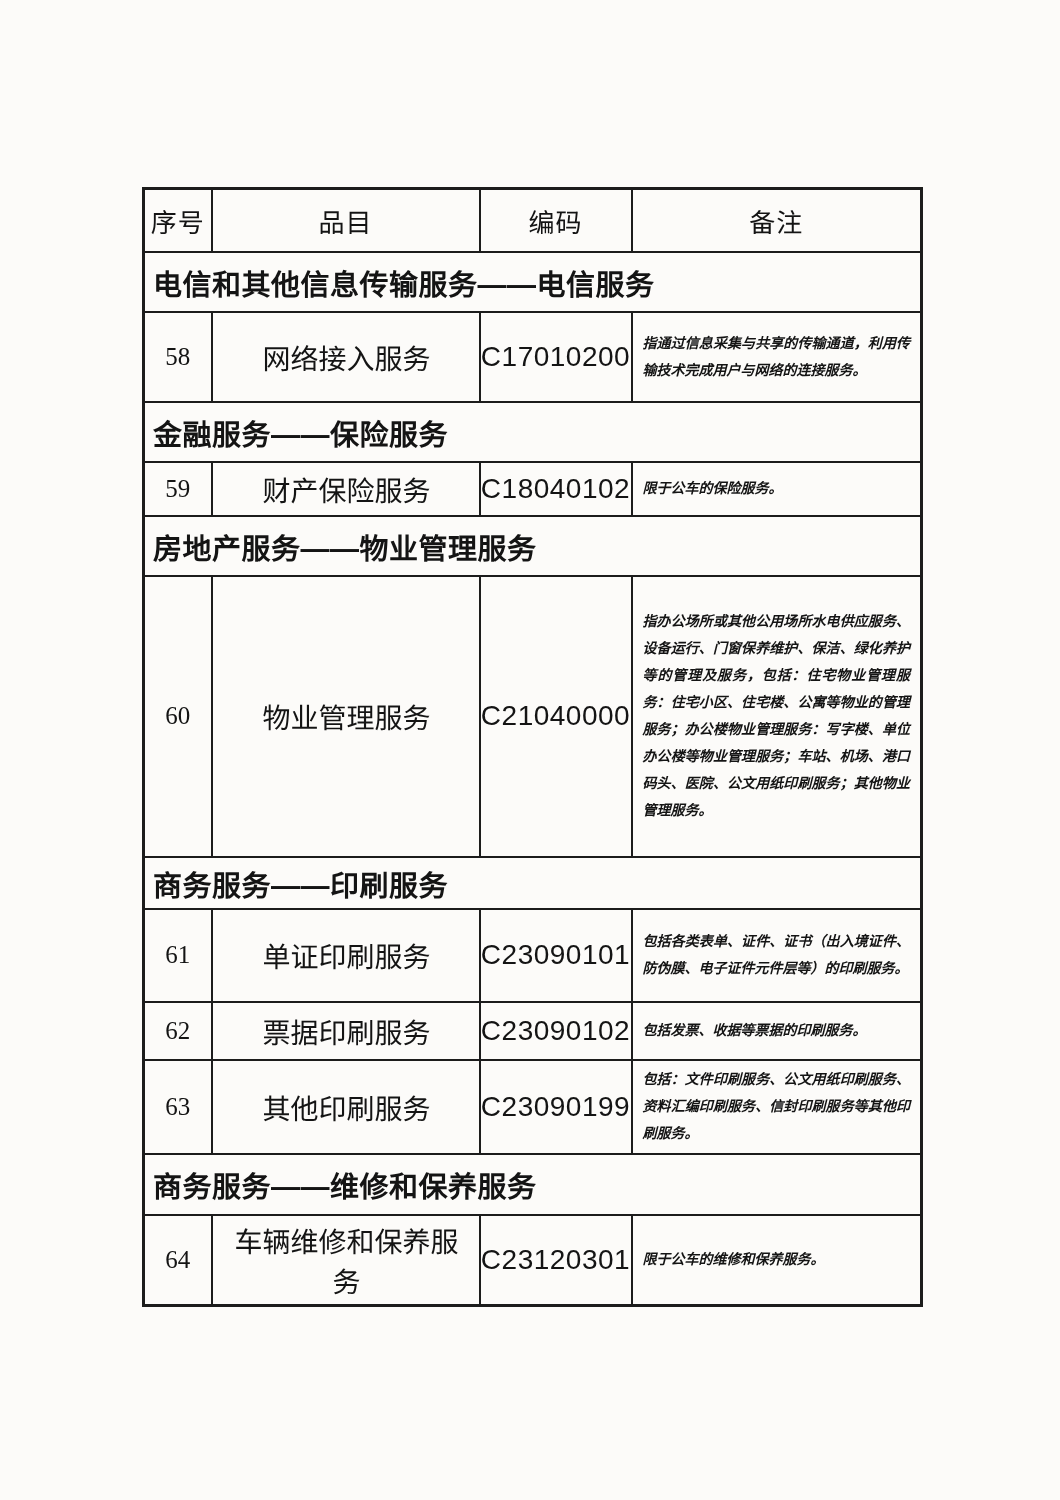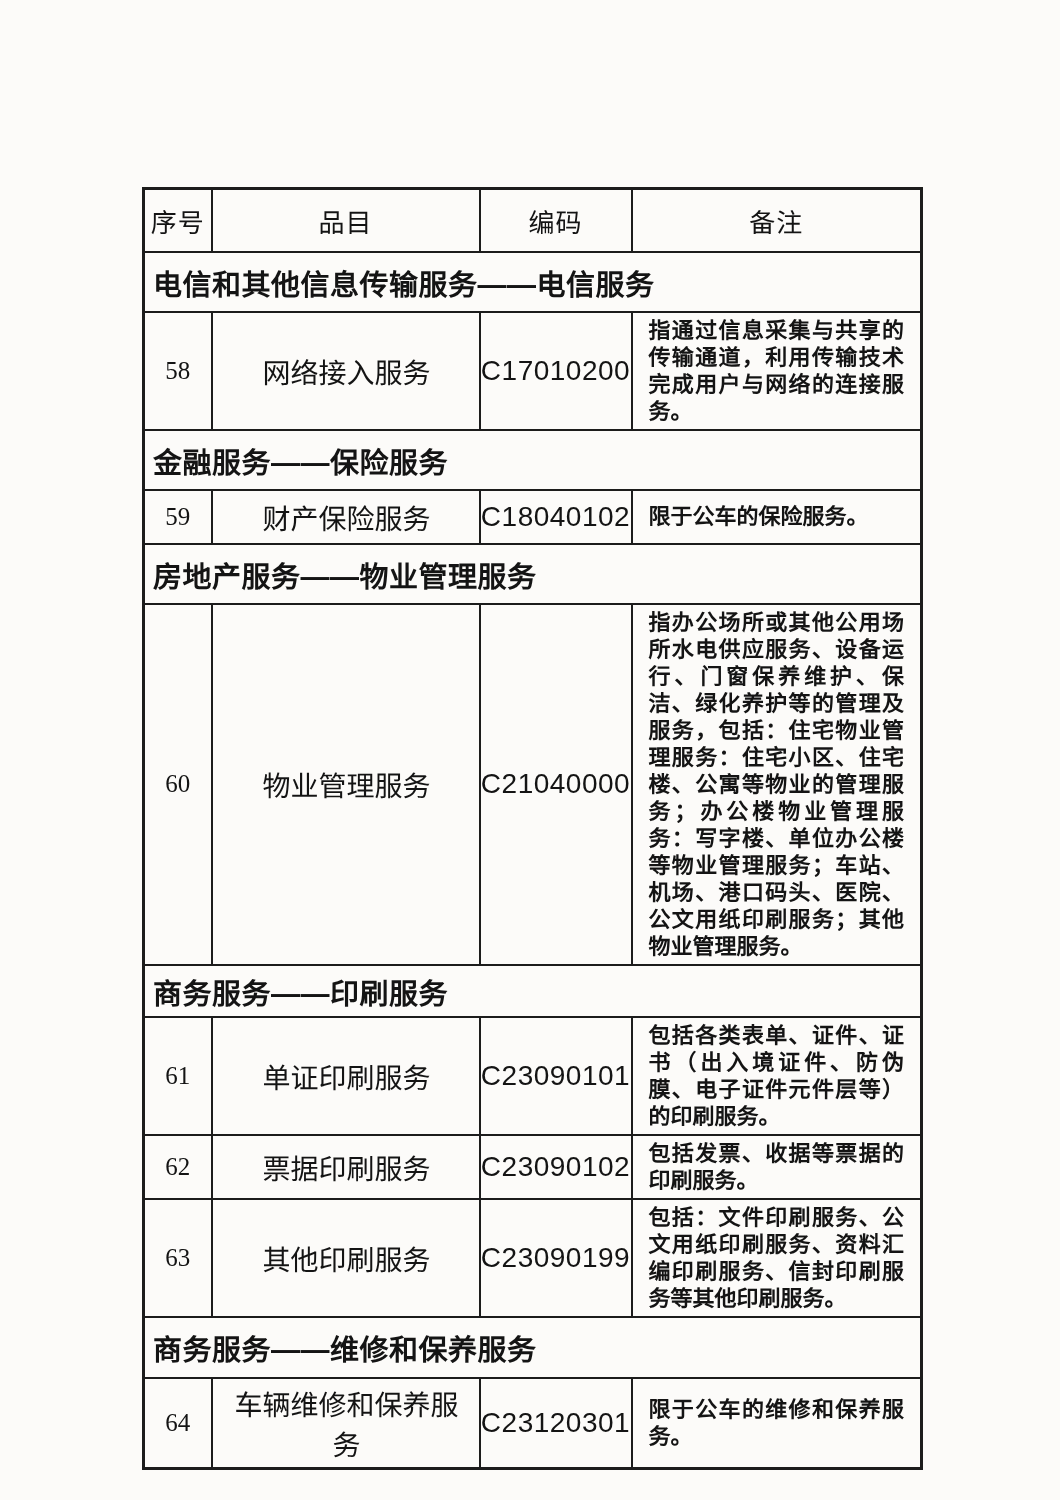--- a/index.html
+++ b/index.html
@@ -57,25 +57,26 @@
     text-align:center;
     padding:4px 8px 4px 10px;
   }
   td.code-cell{
     font-family:Liberation Sans, sans-serif;
     font-size:28px;
     text-align:center;
     letter-spacing:0.5px;
   }
   td.remark-cell{
-    font-size:22px;
+    font-size:14px;
     font-weight:600;
     line-height:27px;
     text-align:justify;
-    padding:4px 16px;
+    padding:4px 10px;
+    font-style:italic;
   }
 </style>
 </head>
 <body>
 
 <table class="doc-table">
   <colgroup>
     <col class="c-no">
       <col class="c-name">
       <col class="c-code">

